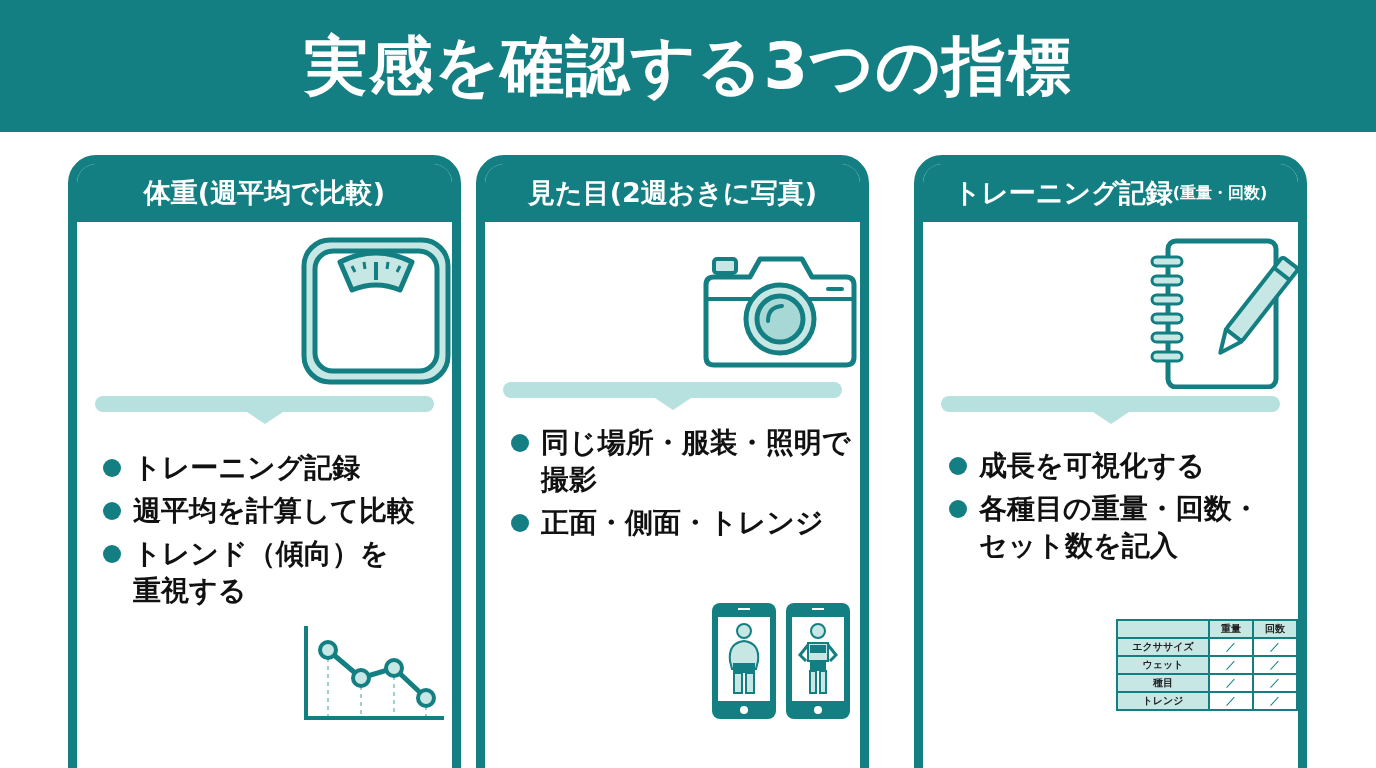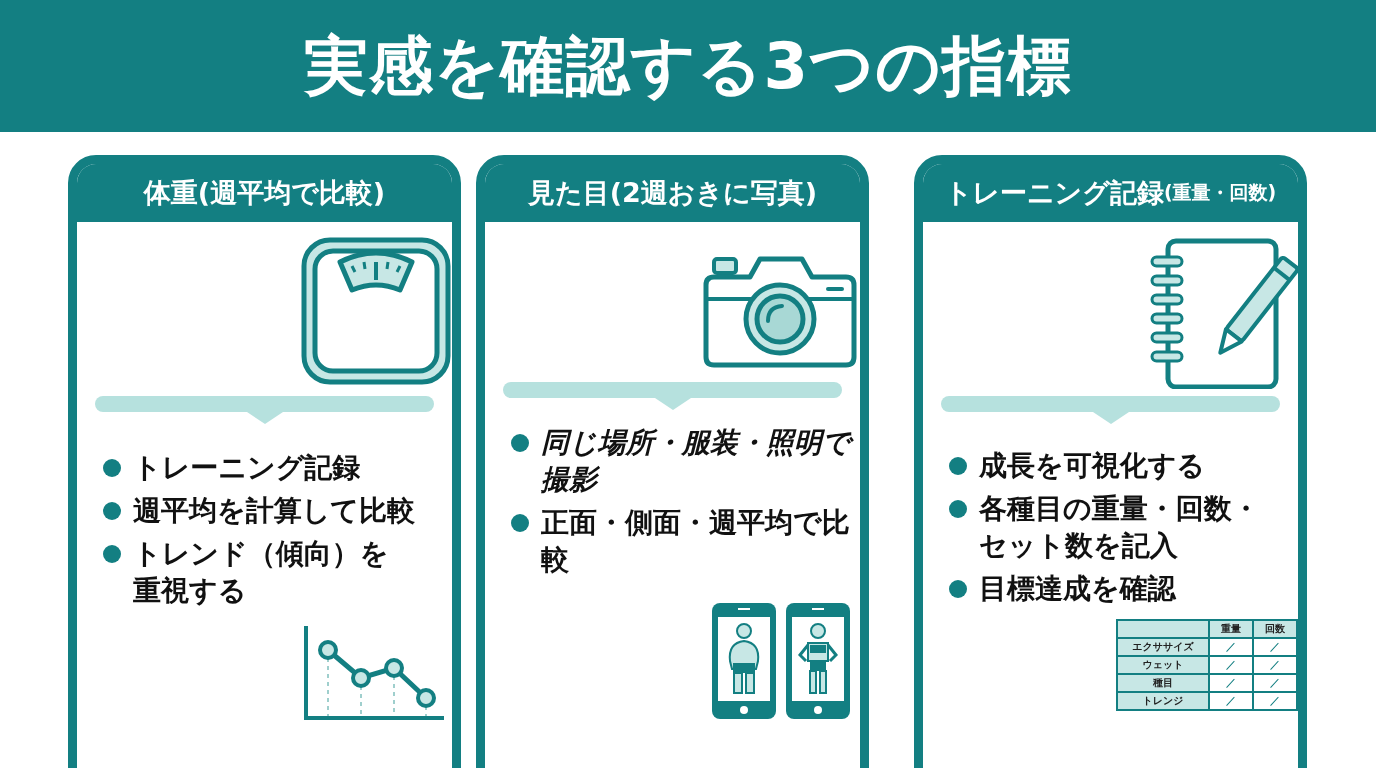--- a/index.html
+++ b/index.html
@@ -1,21 +1,21 @@
 <!DOCTYPE html>
 <html><head>
 <meta charset="utf-8">
 <style>
   html,body{margin:0;padding:0;}
   body{width:1376px;height:768px;background:#ffffff;position:relative;overflow:hidden;font-family:"DejaVu Sans","Liberation Sans",sans-serif;}
   .banner{position:absolute;left:0;top:0;width:1376px;height:132px;background:#137f82;display:flex;align-items:center;justify-content:center;}
   .banner h1{margin:0;color:#ffffff;font-size:64px;font-weight:bold;letter-spacing:1px;}
   .card{position:absolute;top:155px;width:393px;height:663px;box-sizing:border-box;border:9px solid #137f82;border-radius:28px;background:#fff;overflow:hidden;}
   .card-head{height:58px;background:#137f82;display:flex;align-items:center;justify-content:center;color:#fff;font-weight:bold;font-size:27px;white-space:nowrap;}
-  .card-head .small{font-size:19px;}
+  .card-head .small{font-size:16px;}
   .icon-wrap{position:absolute;left:0;width:100%;display:flex;justify-content:flex-end;}
   .divider{position:absolute;left:18px;right:18px;height:16px;border-radius:8px;background:#b6e1de;}
   .divider:after{content:"";position:absolute;left:50%;top:16px;margin-left:-18px;border-left:18px solid transparent;border-right:18px solid transparent;border-top:12px solid #b6e1de;}
   ul.bullets{position:absolute;left:22px;right:10px;margin:0;padding:0;list-style:none;}
   ul.bullets li{position:relative;padding-left:34px;font-size:28px;font-weight:bold;color:#111;line-height:37px;margin-bottom:6px;}
   ul.bullets li:before{content:"";position:absolute;left:4px;top:10px;width:18px;height:18px;border-radius:50%;background:#137f82;}
   table.log{border-collapse:collapse;font-size:10px;font-weight:bold;color:#222;}
   table.log td,table.log th{border:2px solid #137f82;height:16px;text-align:center;padding:0 4px;}
   table.log th{background:#c7e7e5;}
   table.log td.name{background:#c7e7e5;width:82px;margin-left:9px;}
@@ -78,22 +78,22 @@
       <path d="M6 34 Q6 26 14 26 L50 26 L60 8 L102 8 L112 26 L146 26 Q154 26 154 34 L154 106 Q154 114 146 114 L14 114 Q6 114 6 106 Z" fill="#fff" stroke="#137f82" stroke-width="5" stroke-linejoin="round"></path>
       <line x1="6" y1="48" x2="154" y2="48" stroke="#137f82" stroke-width="4"></line>
       <line x1="128" y1="38" x2="142" y2="38" stroke="#137f82" stroke-width="4" stroke-linecap="round"></line>
       <circle cx="80" cy="68" r="34" fill="#c7e7e5" stroke="#137f82" stroke-width="5"></circle>
       <circle cx="80" cy="68" r="23" fill="#a8d8d5" stroke="#137f82" stroke-width="5"></circle>
       <path d="M68 70 Q68 56 82 55" fill="none" stroke="#137f82" stroke-width="4" stroke-linecap="round"></path>
     </svg>
   </div>
   <div class="divider" style="top:218px;"></div>
   <ul class="bullets" style="top:260px;">
-    <li style="width:320px;font-style:italic;">同じ場所・服装・照明で撮影</li>
-    <li>正面・側面・週平均で比較</li>
+    <li style="width:320px;">同じ場所・服装・照明で撮影</li>
+    <li>正面・側面・トレンジ</li>
   </ul>
   <div class="icon-wrap" style="top:435px;">
     <svg width="160" height="124" viewBox="0 0 160 124">
       <g>
         <rect x="12" y="4" width="64" height="116" rx="8" fill="#137f82"></rect>
         <rect x="18" y="18" width="52" height="84" fill="#fff"></rect>
         <rect x="38" y="9" width="12" height="2" fill="#fff"></rect>
         <circle cx="44" cy="111" r="4" fill="#fff"></circle>
         <circle cx="44" cy="32" r="7" fill="#c7e7e5" stroke="#137f82" stroke-width="2"></circle>
         <path d="M30 62 Q28 44 44 42 Q60 44 58 62 L56 70 L32 70 Z" fill="#c7e7e5" stroke="#137f82" stroke-width="2"></path>
@@ -139,21 +139,20 @@
         <rect x="108" y="14" width="20" height="92" rx="3" fill="#c7e7e5" stroke="#137f82" stroke-width="4"></rect>
         <line x1="108" y1="28" x2="128" y2="28" stroke="#137f82" stroke-width="4"></line>
         <path d="M108 106 L118 128 L128 106 Z" fill="#fff" stroke="#137f82" stroke-width="4" stroke-linejoin="round"></path>
       </g>
     </svg>
   </div>
   <div class="divider" style="top:232px;"></div>
   <ul class="bullets" style="top:283px;">
     <li>成長を可視化する</li>
     <li style="width:290px;">各種目の重量・回数・セット数を記入</li>
-    <li>目標達成を確認</li>
   </ul>
   <div class="icon-wrap" style="top:455px;">
     <table class="log">
       <tbody>
           <tr>
         <th></th>
         <th>重量</th>
         <th>回数</th>
       </tr>
       <tr>

